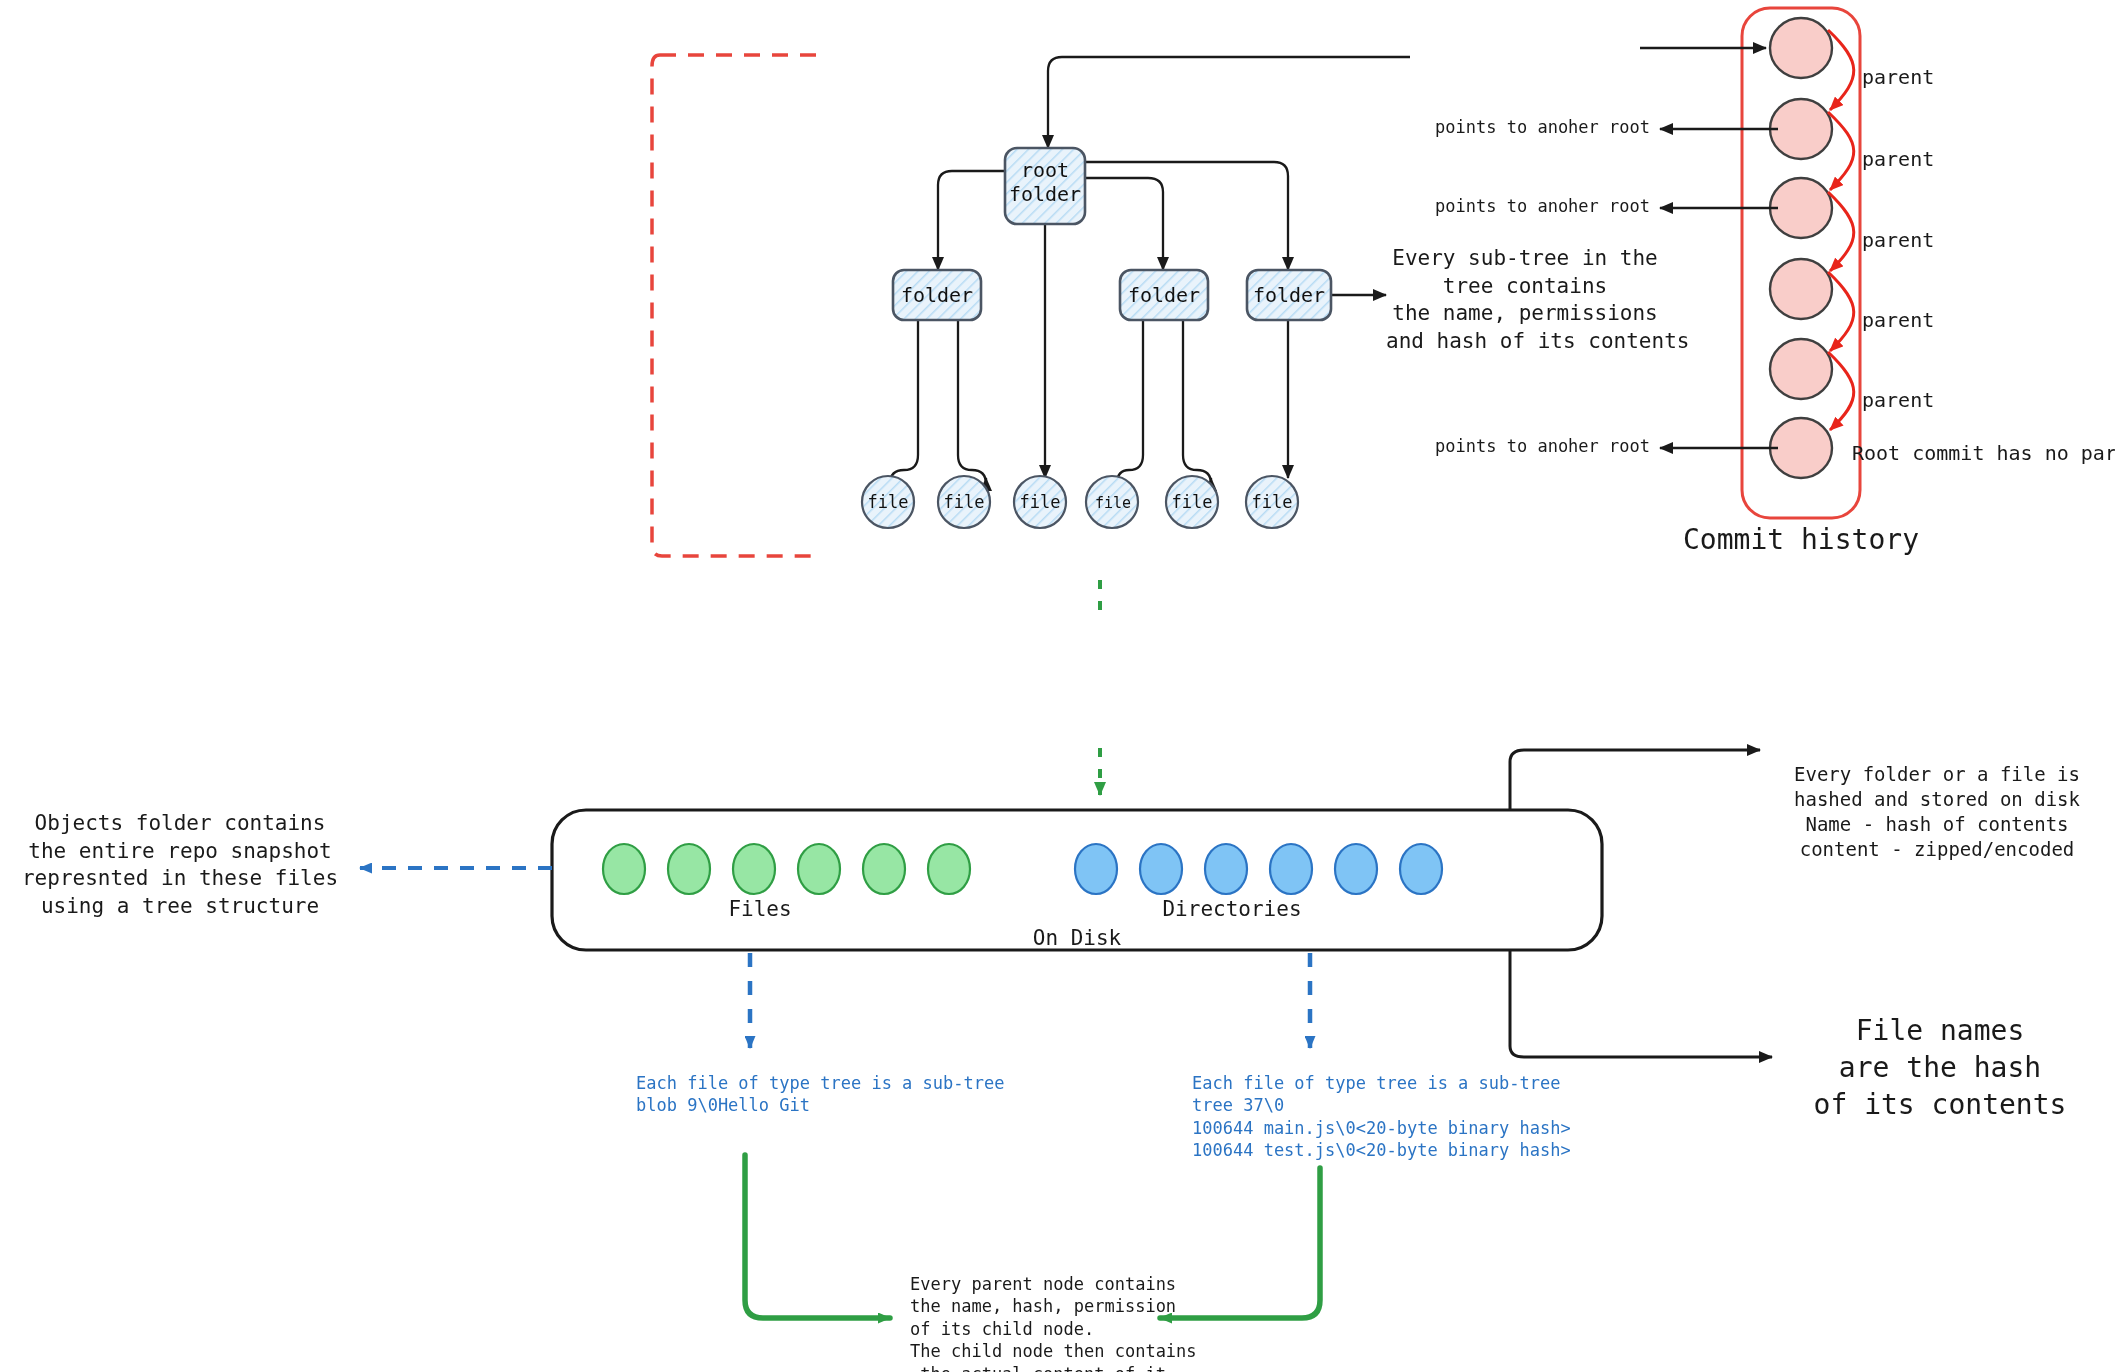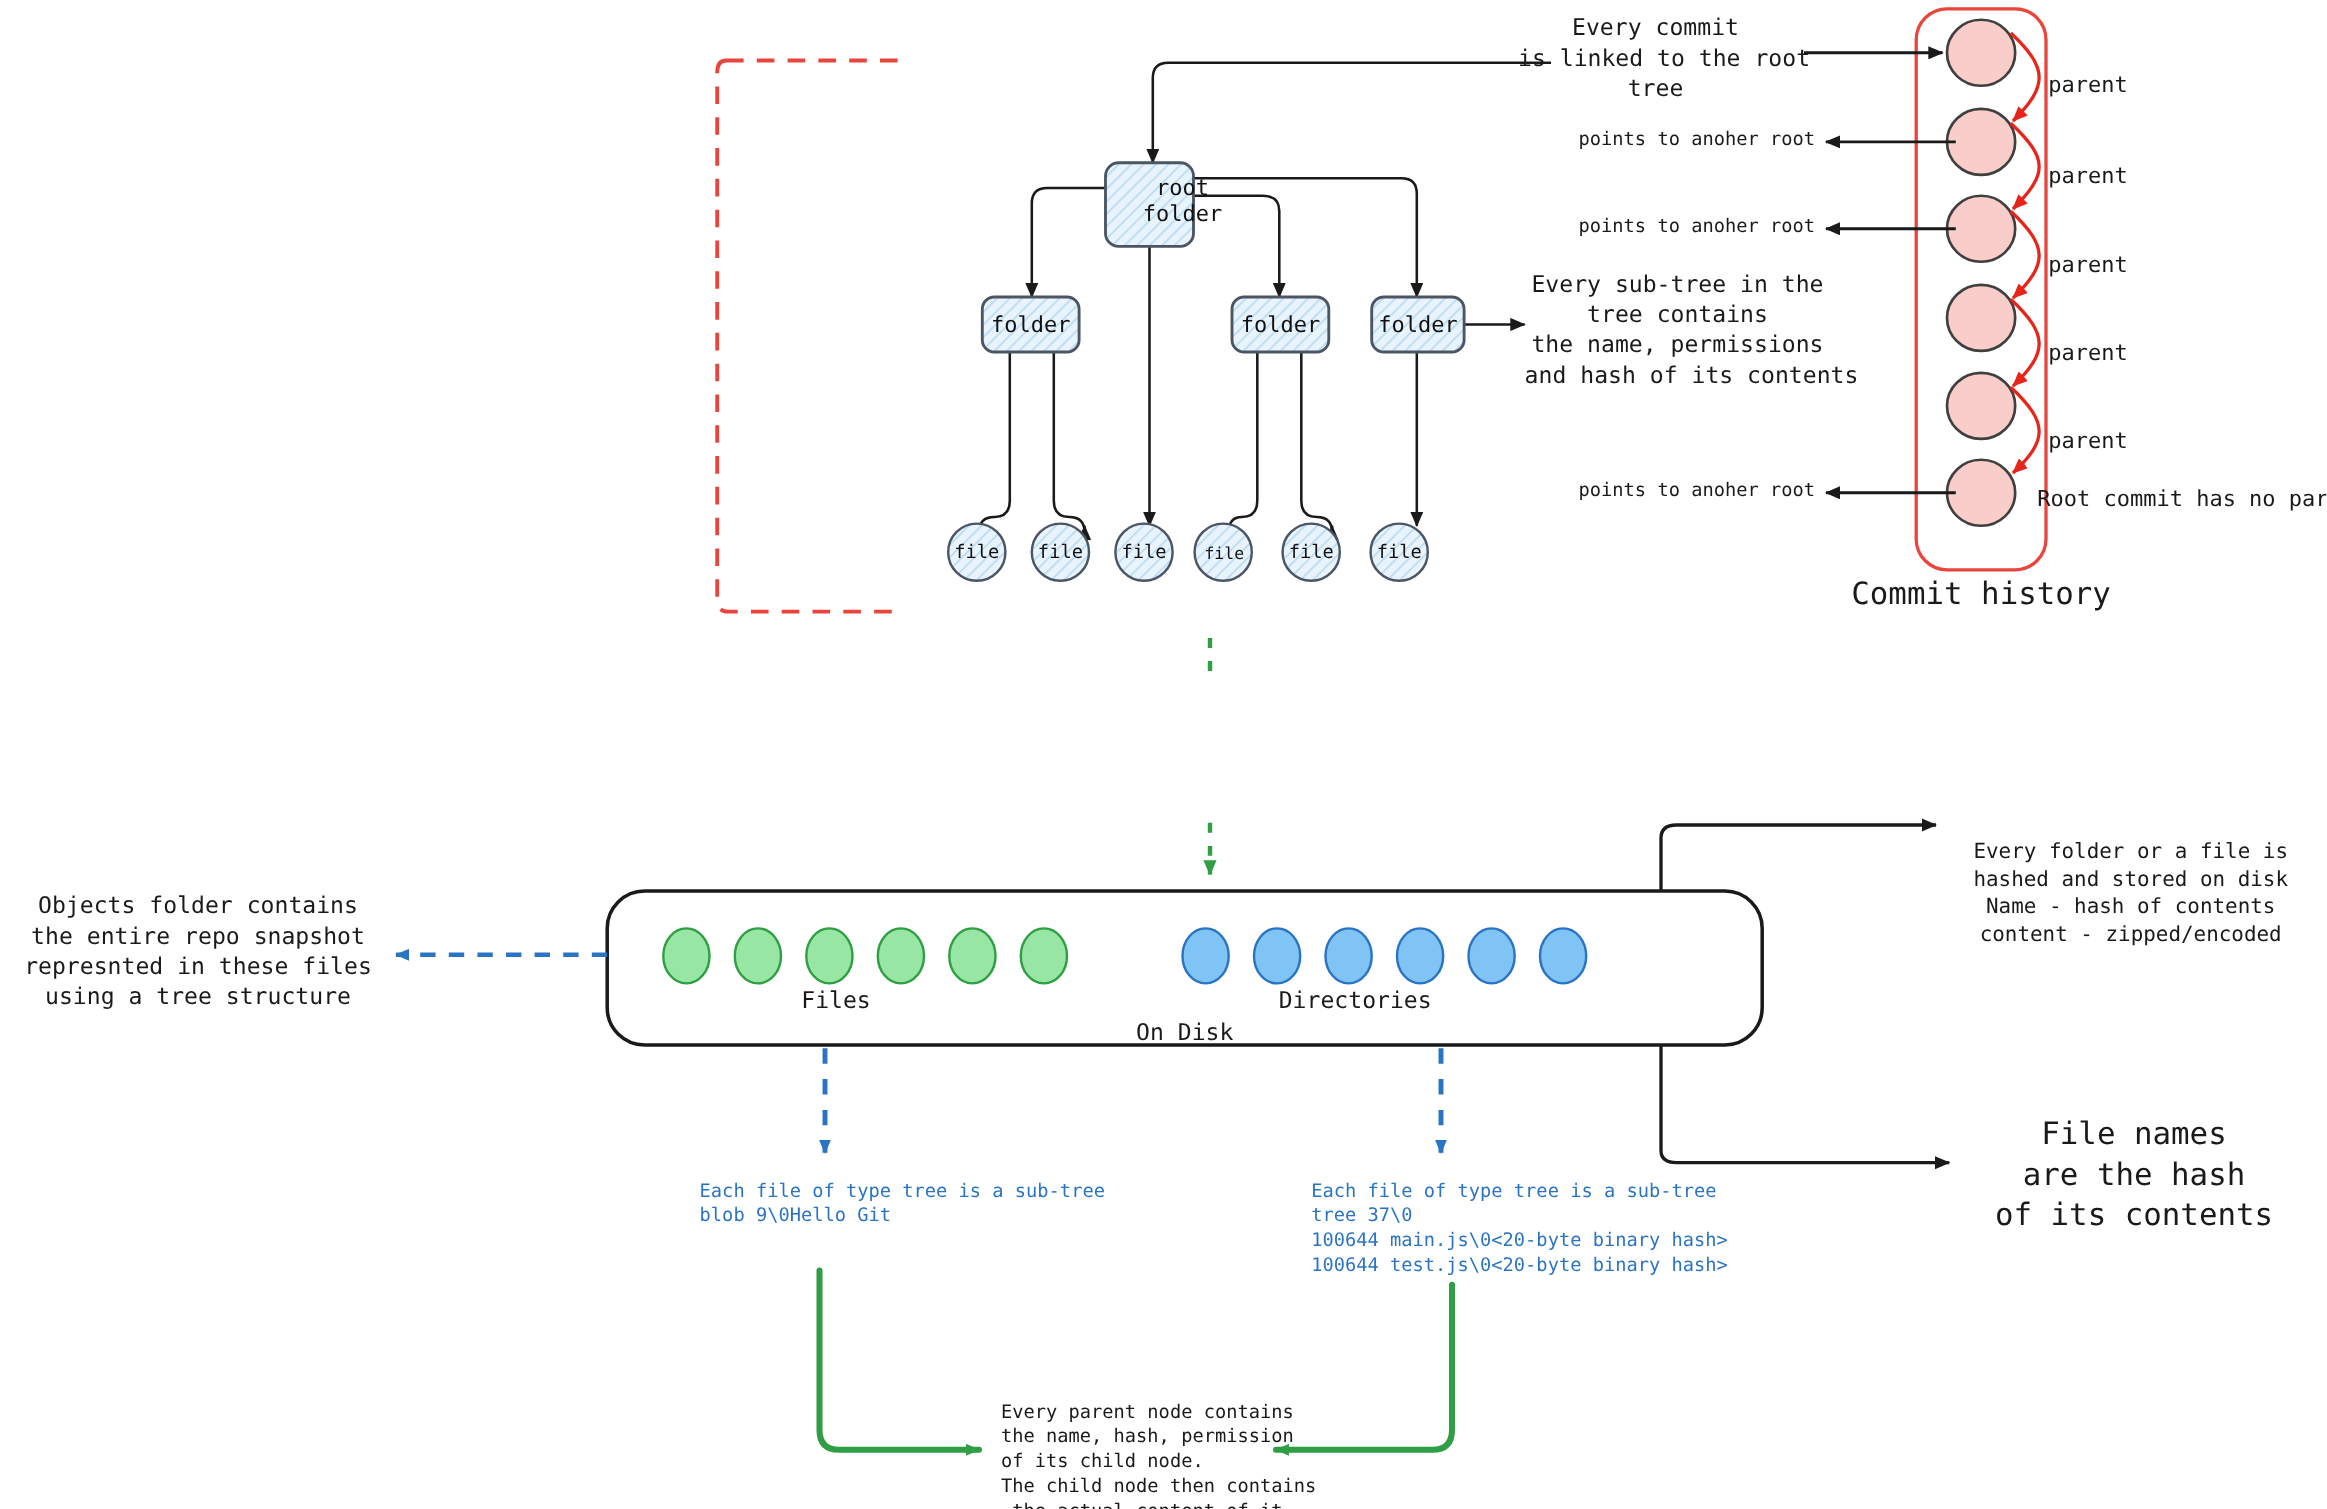--- a/index.html
+++ b/index.html
@@ -185,37 +185,34 @@
       <path d="M1510,810 L1510,762 Q1510,750 1524,750 L1760,750" marker-end="url(#arrowBlackBig)"></path>
       <path d="M1510,950 L1510,1046 Q1510,1057 1524,1057 L1772,1057" marker-end="url(#arrowBlackBig)"></path>
     </g>
 
     <g fill="none" stroke="#2f9e44" stroke-width="5.5" stroke-linecap="round">
       <path d="M745,1155 L745,1300 Q745,1318 763,1318 L890,1318" marker-end="url(#arrowGreenD)"></path>
       <path d="M1320,1168 L1320,1300 Q1320,1318 1302,1318 L1160,1318" marker-end="url(#arrowGreenD)"></path>
     </g>
   </svg>
 
-  <div class="node-txt" style="left:1005px; top:158px; width:80px; font-size:20px;margin-left:30px;">root
+  <div class="node-txt" style="left:1005px; top:158px; width:80px; font-size:20px;">root
 folder</div>
   <div class="node-txt" style="left:893px; top:283px; width:88px; font-size:20px;">folder</div>
   <div class="node-txt" style="left:1120px; top:283px; width:88px; font-size:20px;">folder</div>
   <div class="node-txt" style="left:1247px; top:283px; width:84px; font-size:20px;">folder</div>
 
   <div class="node-txt" style="left:858px; top:492px; width:60px; font-size:17px;">file</div>
   <div class="node-txt" style="left:934px; top:492px; width:60px; font-size:17px;">file</div>
   <div class="node-txt" style="left:1010px; top:492px; width:60px; font-size:17px;">file</div>
   <div class="node-txt" style="left:1084px; top:494px; width:58px; font-size:15px;">file</div>
   <div class="node-txt" style="left:1162px; top:492px; width:60px; font-size:17px;">file</div>
   <div class="node-txt" style="left:1242px; top:492px; width:60px; font-size:17px;">file</div>
 
 
-  <div class="lbl center" style="left:1380px; top:12px; width:250px; font-size:21px;">Every commit
-is linked to the root
-tree</div>
 
   <div class="lbl center" style="left:1386px; top:245px; width:278px; font-size:21px;">Every sub-tree in the
 tree contains
 the name, permissions
 and hash of its contents</div>
 
   <div class="lbl left" style="left:1862px; top:64px; font-size:20px;">parent</div>
   <div class="lbl left" style="left:1862px; top:146px; font-size:20px;">parent</div>
   <div class="lbl left" style="left:1862px; top:227px; font-size:20px;">parent</div>
   <div class="lbl left" style="left:1862px; top:307px; font-size:20px;">parent</div>

